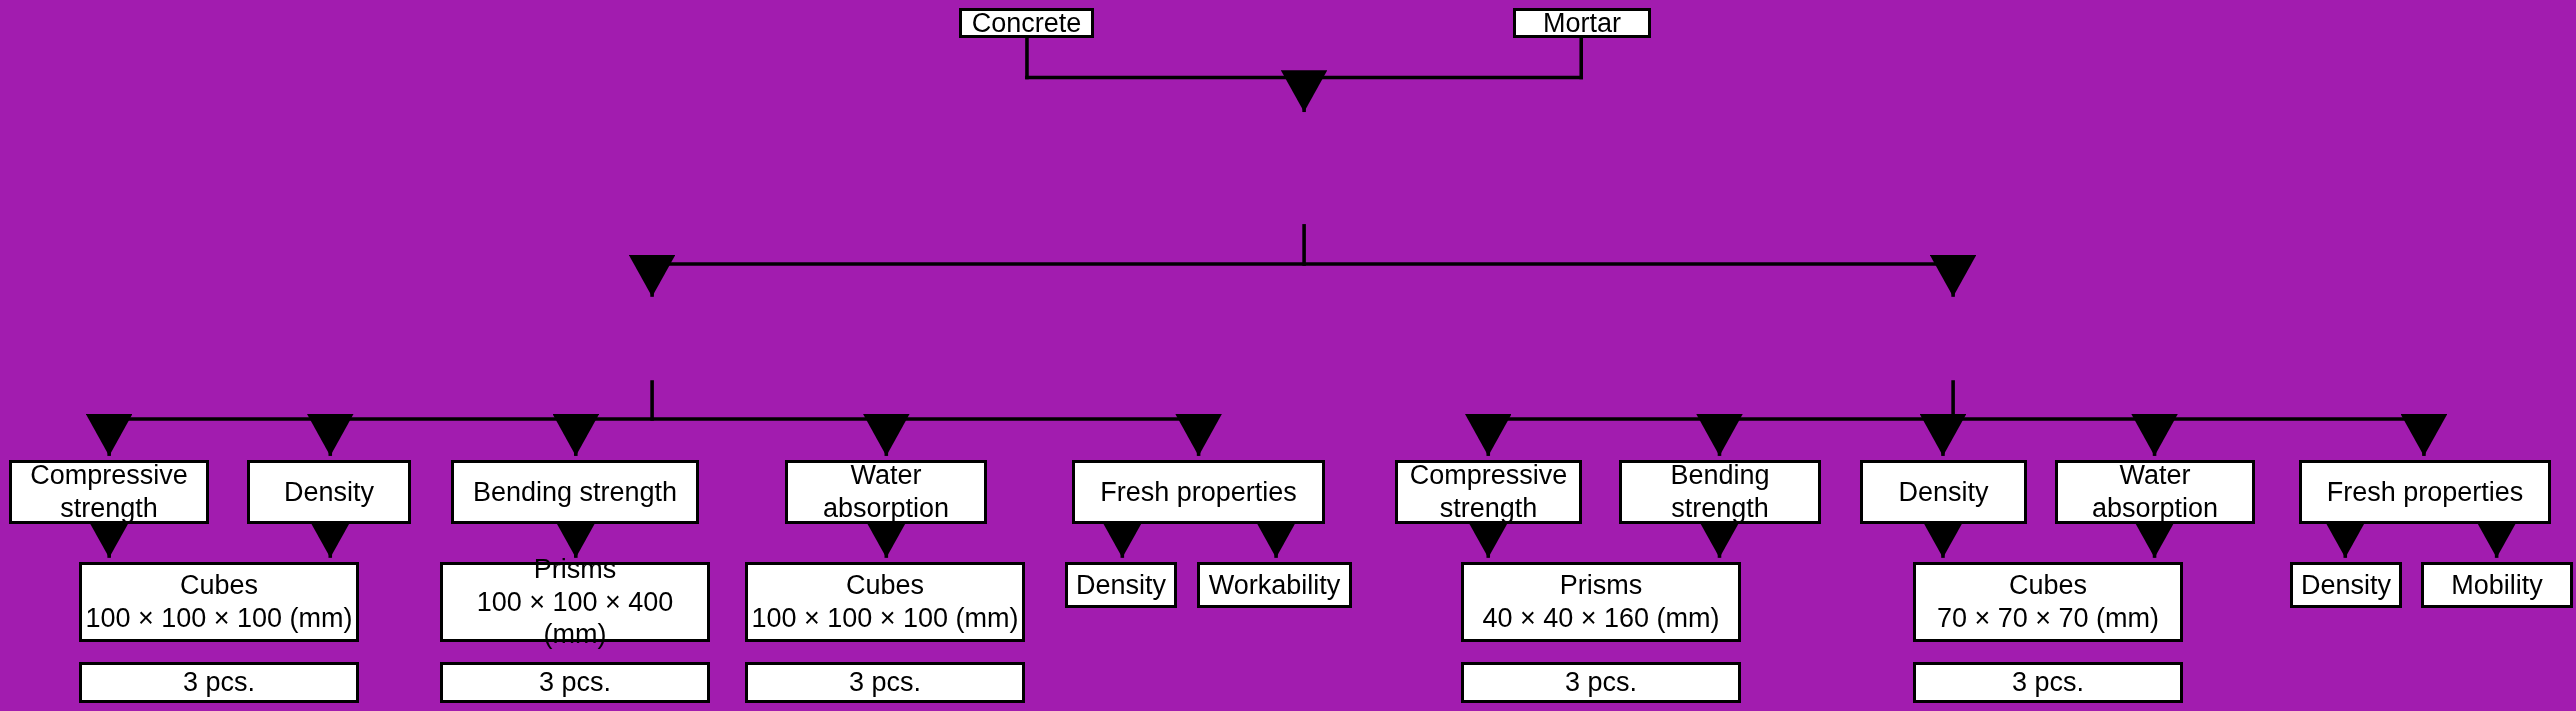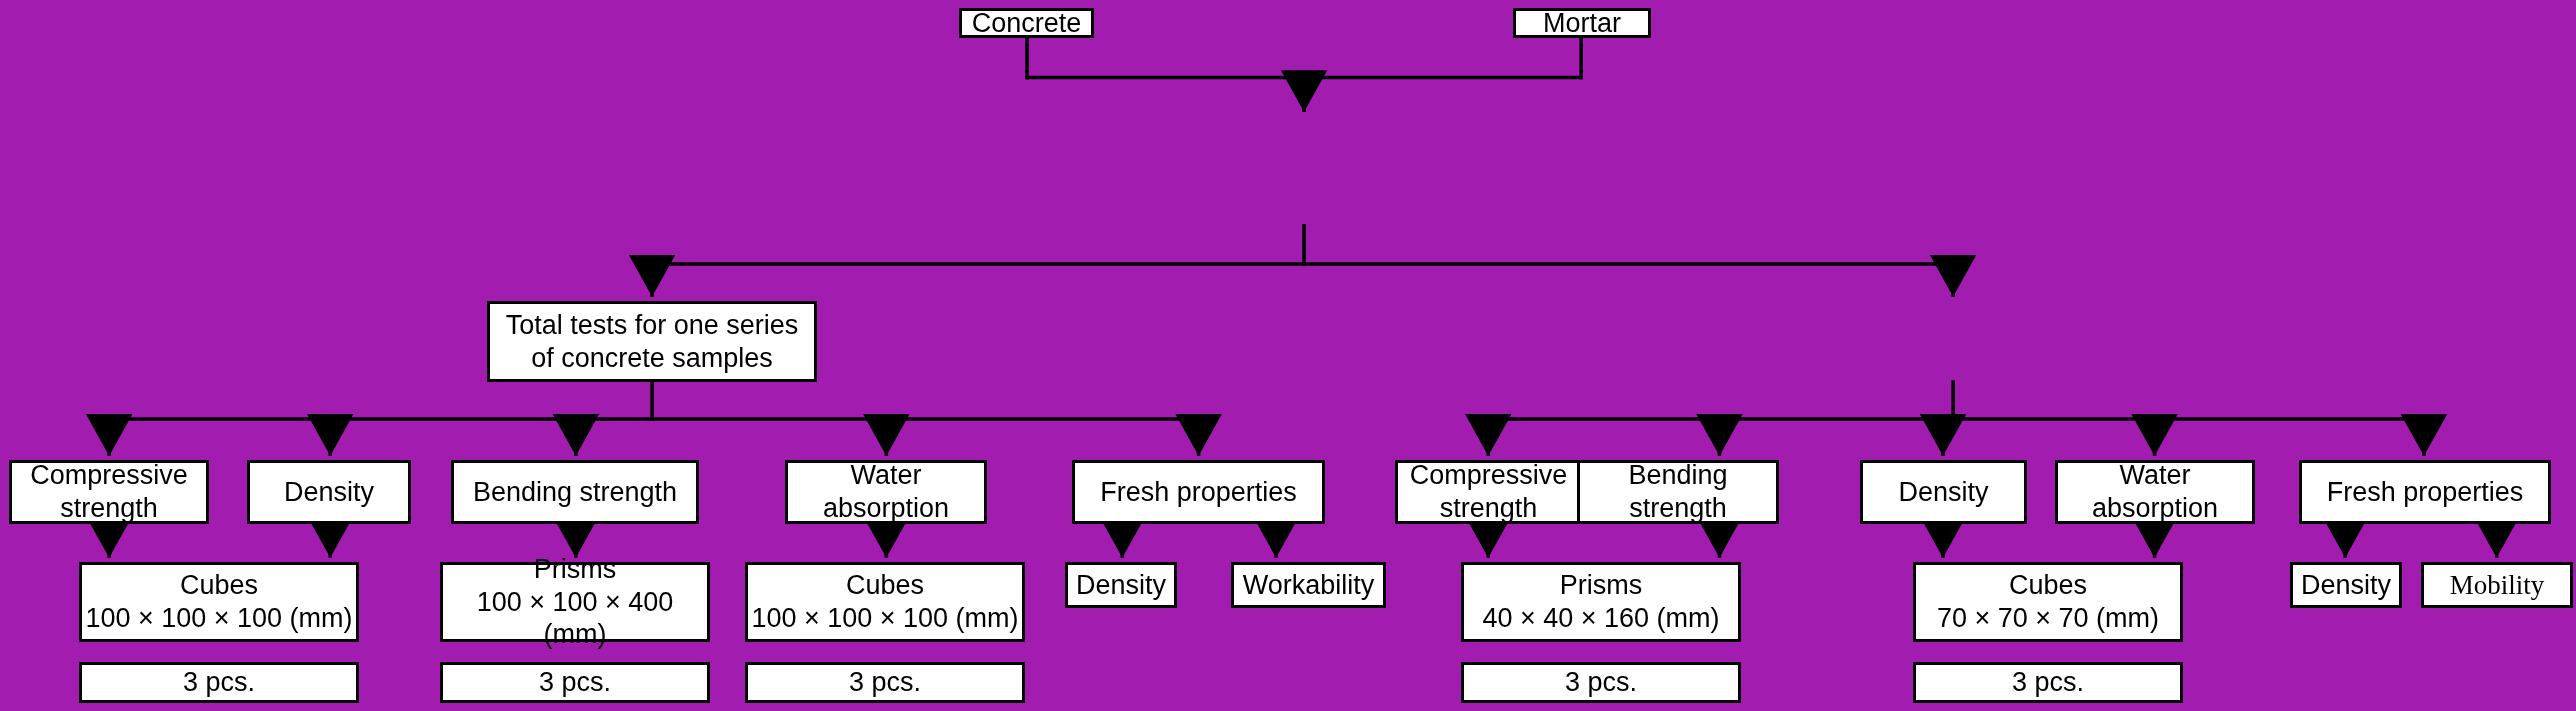--- a/index.html
+++ b/index.html
@@ -84,55 +84,53 @@
       <line x1="3614" y1="878" x2="3614" y2="936" marker-end="url(#arrow)"></line>
       <line x1="3934" y1="878" x2="3934" y2="936" marker-end="url(#arrow)"></line>
       <line x1="4188" y1="878" x2="4188" y2="936" marker-end="url(#arrow)"></line>
     </g>
   </svg>
 
   <div class="box" style="left:959px; top:8.3px; width:135px; height:30px;">Concrete</div>
   <div class="box" style="left:1513px; top:8.3px; width:138px; height:30px;">Mortar</div>
 
 
-  <div class="box" style="left:487px; top:301px; width:330px; height:81px;">Total tests for one series
-of concrete samples</div>
 
   <div class="box" style="left:9px; top:460px; width:200px; height:64px;">Compressive
 strength</div>
   <div class="box" style="left:247px; top:460px; width:164px; height:64px;">Density</div>
   <div class="box" style="left:451px; top:460px; width:248px; height:64px;">Bending strength</div>
   <div class="box" style="left:785px; top:460px; width:202px; height:64px;">Water
 absorption</div>
   <div class="box" style="left:1072px; top:460px; width:253px; height:64px;">Fresh properties</div>
 
   <div class="box" style="left:1395px; top:460px; width:187px; height:64px;">Compressive
 strength</div>
-  <div class="box" style="left:1577px; top:460px; width:202px; height:64px;">Bending
+  <div class="box" style="left:1619px; top:460px; width:202px; height:64px;">Bending
 strength</div>
   <div class="box" style="left:1860px; top:460px; width:167px; height:64px;">Density</div>
   <div class="box" style="left:2055px; top:460px; width:200px; height:64px;">Water
 absorption</div>
   <div class="box" style="left:2299px; top:460px; width:252px; height:64px;">Fresh properties</div>
 
   <div class="box" style="left:79px; top:562px; width:280px; height:80px;">Cubes
 100 × 100 × 100 (mm)</div>
   <div class="box" style="left:440px; top:562px; width:270px; height:80px;">Prisms
 100 × 100 × 400 (mm)</div>
   <div class="box" style="left:745px; top:562px; width:280px; height:80px;">Cubes
 100 × 100 × 100 (mm)</div>
   <div class="box small" style="left:1065px; top:562px; width:112px; height:46px;">Density</div>
-  <div class="box small" style="left:1231px; top:562px; width:155px; height:46px;text-align:center;">Workability</div>
+  <div class="box small" style="left:1197px; top:562px; width:155px; height:46px;text-align:center;">Workability</div>
 
   <div class="box" style="left:1461px; top:562px; width:280px; height:80px;">Prisms
 40 × 40 × 160 (mm)</div>
   <div class="box" style="left:1913px; top:562px; width:270px; height:80px;">Cubes
 70 × 70 × 70 (mm)</div>
   <div class="box small" style="left:2290px; top:562px; width:112px; height:46px;">Density</div>
-  <div class="box small" style="left:2421px; top:562px; width:152px; height:46px;font-family:Liberation Serif, serif;">Mobility</div>
+  <div class="box small" style="left:2421px; top:562px; width:152px; height:46px;">Mobility</div>
 
   <div class="box" style="left:79px; top:662px; width:280px; height:41px;">3 pcs.</div>
   <div class="box" style="left:440px; top:662px; width:270px; height:41px;">3 pcs.</div>
   <div class="box" style="left:745px; top:662px; width:280px; height:41px;">3 pcs.</div>
   <div class="box" style="left:1461px; top:662px; width:280px; height:41px;">3 pcs.</div>
   <div class="box" style="left:1913px; top:662px; width:270px; height:41px;">3 pcs.</div>
 
 </div>
 
 

